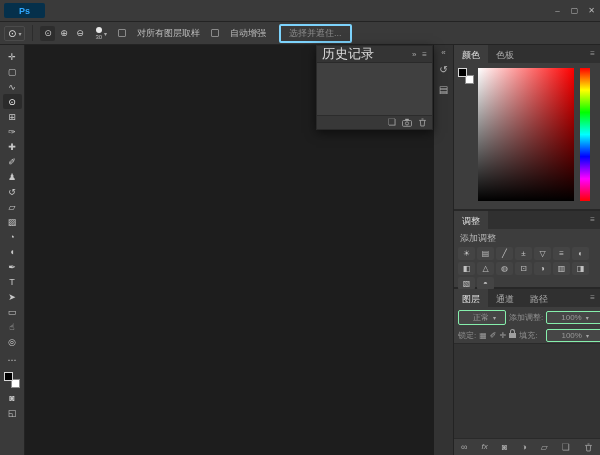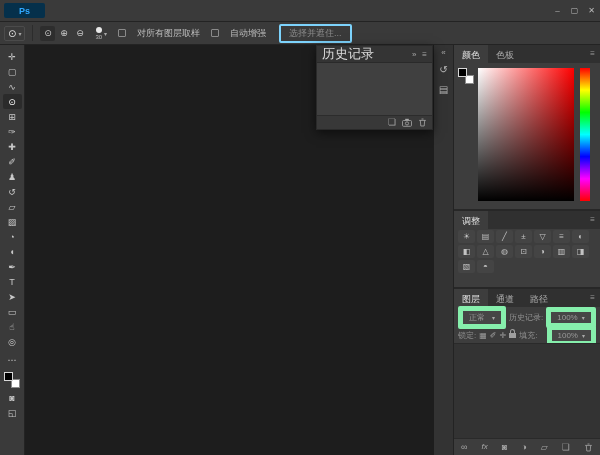--- a/index.html
+++ b/index.html
@@ -108,22 +108,22 @@
   .adjustments-panel { height:78px; }
   .adj-label { font-size:9px; color:#b8b8b8; padding:3px 6px 1px; }
   .adj-grid { display:flex; flex-wrap:wrap; padding:0 3px; }
   .adj-grid span { width:17px; height:13px; margin:1px; display:flex; align-items:center;
                    justify-content:center; font-size:8px; color:#c2c2c2; background:#444444;
                    border-radius:2px; }
 
   
   .layers-panel { height:166px; display:flex; flex-direction:column; border-bottom:none; }
   .blend-row { height:20px; flex:none; display:flex; align-items:center; padding:0 4px; gap:3px; }
-  .select { background:#464646; border:5px solid #86efac; border-radius:2px;
-            font-size:8px; color:#999; padding:1px 6px; display:flex;
+  .select { background:#464646; border:1px solid #86efac; border-radius:2px;
+            font-size:8px; color:#999; padding:1px 14px; display:flex;
             align-items:center; gap:4px; white-space:nowrap; }
   .select.blend { width:48px; justify-content:space-between; }
   .small-label { font-size:8px; color:#8f8f8f; white-space:nowrap; }
   .lock-row { height:16px; flex:none; display:flex; align-items:center; padding:0 4px; gap:3px; }
   .lock-glyph { font-size:8px; color:#9f9f9f; width:10px; text-align:center; }
   .css-lock { position:relative; display:inline-block; width:7px; height:5px; background:#9f9f9f; margin-top:3px; }
   .css-lock::before { content:""; position:absolute; top:-4px; left:1px; width:3px; height:4px;
                       border:1px solid #9f9f9f; border-bottom:none; border-radius:3px 3px 0 0; }
   .fill-group { margin-left:auto; display:flex; align-items:center; gap:9px; }
   .layers-list { flex:1; background:#333333; border-top:1px solid #2a2a2a; border-bottom:1px solid #2a2a2a; }
@@ -260,20 +260,21 @@
       <div class="color-field"></div>
       <div class="hue-strip"></div>
     </div>
   </div>
 
   <div class="panel adjustments-panel">
     <div class="tabbar">
       <span class="tab active">调整</span>
       <span class="tab-menu">≡</span>
     </div>
+    <div class="adj-label">添加调整</div>
     <div class="adj-grid">
 
     <span>☀</span>
         <span>▤</span>
         <span>╱</span>
         <span>±</span>
         <span>▽</span>
         <span>≡</span>
         <span>◐</span>
         <span>◧</span>
@@ -293,21 +294,21 @@
       <span class="tab active">图层</span>
       <span class="tab">通道</span>
       <span class="tab">路径</span>
       <span class="tab-menu">≡</span>
     </div>
     <div class="blend-row">
       <div class="select blend">
         <span>正常</span>
         <span class="caret">▾</span>
       </div>
-      <span class="small-label">历史记录:</span>
+      <span class="small-label">添加调整:</span>
       <div class="select">
         <span>100%</span>
         <span class="caret">▾</span>
       </div>
     </div>
     <div class="lock-row">
       <span class="small-label">锁定:</span>
       <span class="lock-glyph">▦</span>
       <span class="lock-glyph">✐</span>
       <span class="lock-glyph">✛</span>

